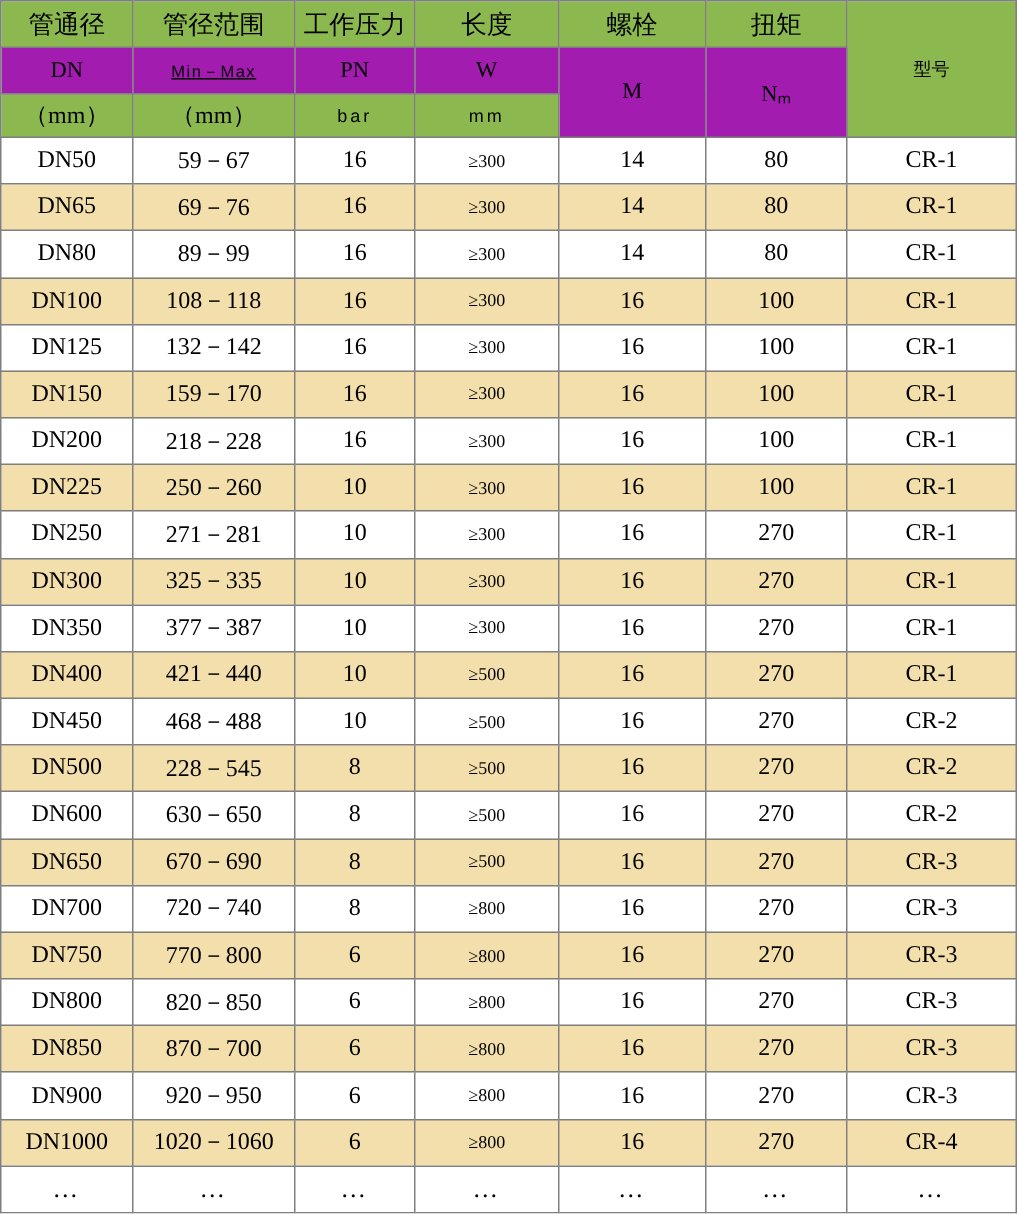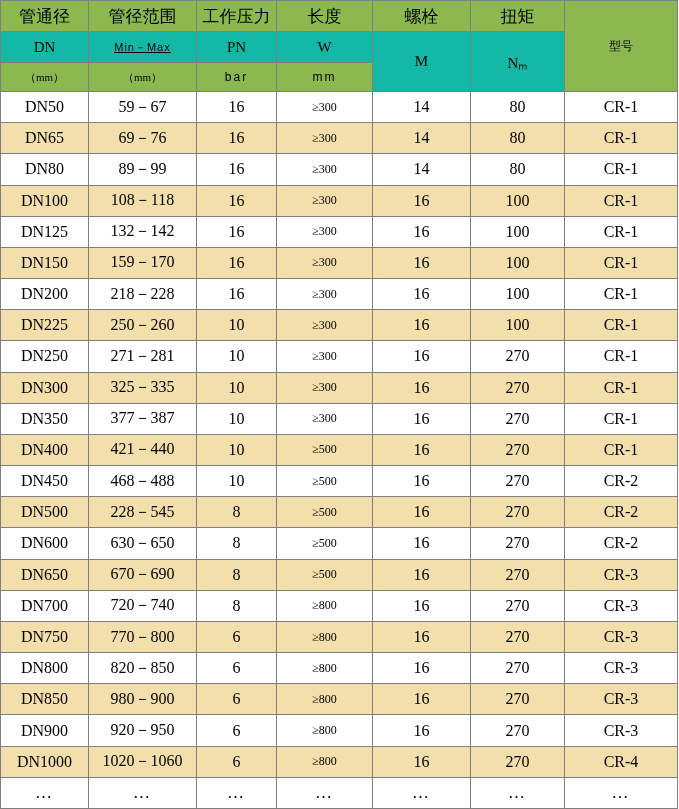--- a/index.html
+++ b/index.html
@@ -36,21 +36,21 @@
   col.c6 { width: 113px; }
 
   
   .hdr {
     background: #8cb94f;
     font-size: 17px;
     font-weight: bold;
     height: 30px;
   }
   .hdr-sub {
-    background: #14b8a6;
+    background: #a21caf;
     font-size: 16px;
     height: 30px;
     margin-top: 13px;
   }
   .hdr-unit {
     background: #8cb94f;
     font-size: 15px;
     height: 28px;
   }
   .hdr-model {
@@ -66,21 +66,21 @@
   .unit-small {
     font-size: 12px;
     letter-spacing: 2px;
   }
   .sub-serif {
     font-family: "Liberation Serif", serif;
     font-size: 15px;
   }
   .paren {
     font-family: "Liberation Serif", serif;
-    font-size: 11px;
+    font-size: 16px;
   }
 
   
   tbody tr { height: 31px; }
   tbody td {
     font-family: "Liberation Serif", serif;
     font-size: 16px;
   }
   tr.alt td {
     background: #f2dfab;
@@ -302,21 +302,21 @@
         <td>DN800</td>
         <td>820－850</td>
         <td>6</td>
         <td class="len">≥800</td>
         <td>16</td>
         <td>270</td>
         <td>CR-3</td>
       </tr>
       <tr class="alt">
         <td>DN850</td>
-        <td>980－900</td>
+        <td>870－700</td>
         <td>6</td>
         <td class="len">≥800</td>
         <td>16</td>
         <td>270</td>
         <td>CR-3</td>
       </tr>
       <tr class="plain">
         <td>DN900</td>
         <td>920－950</td>
         <td>6</td>

